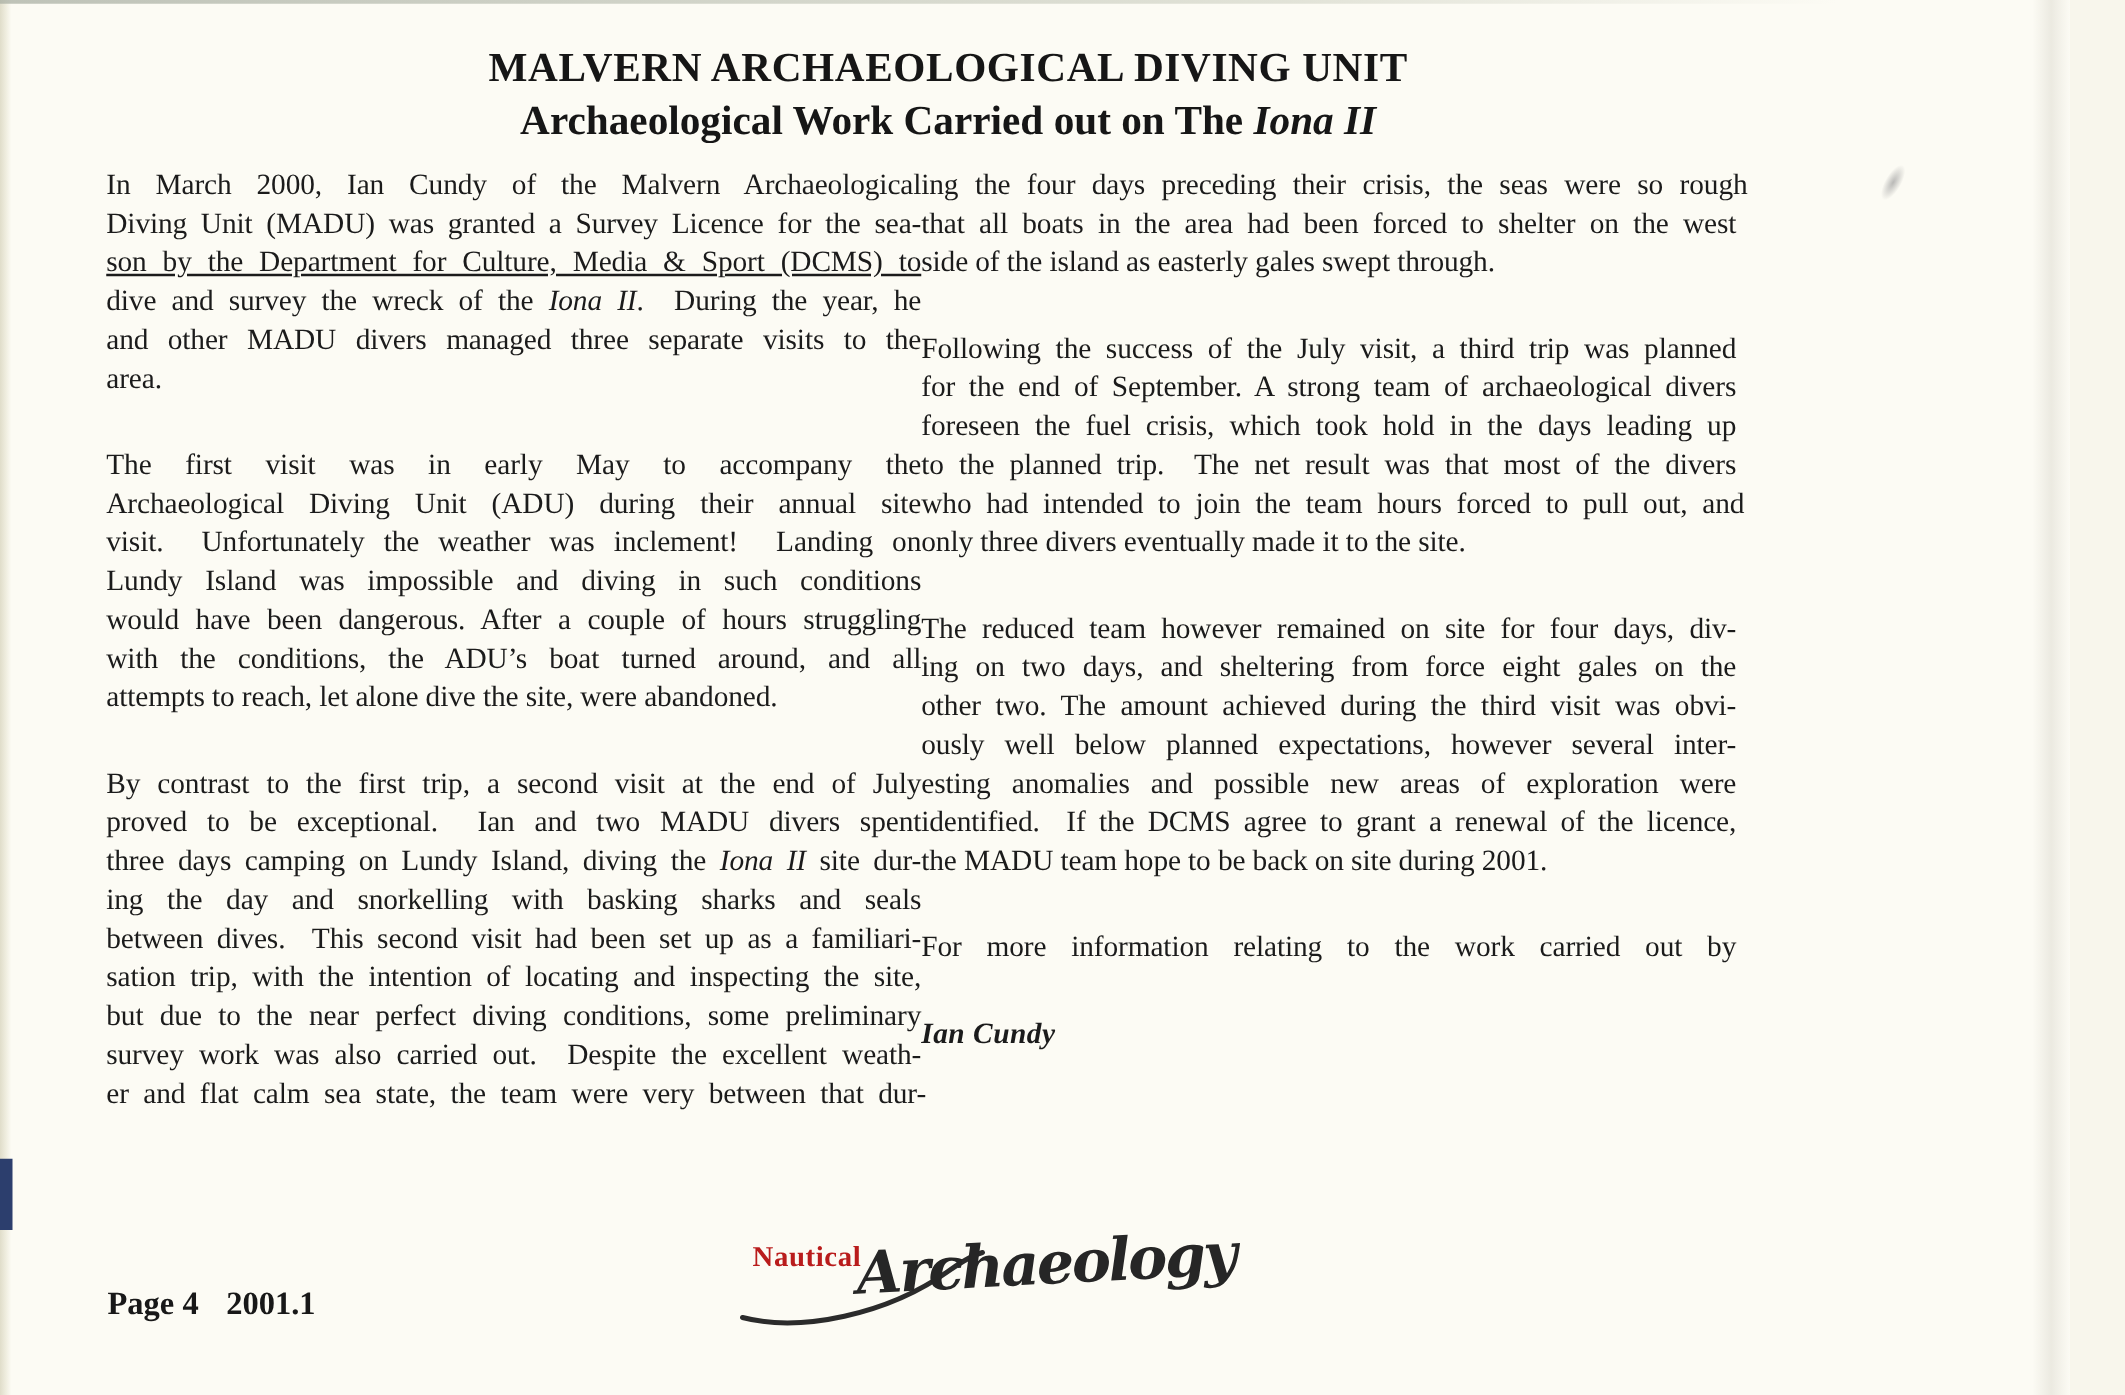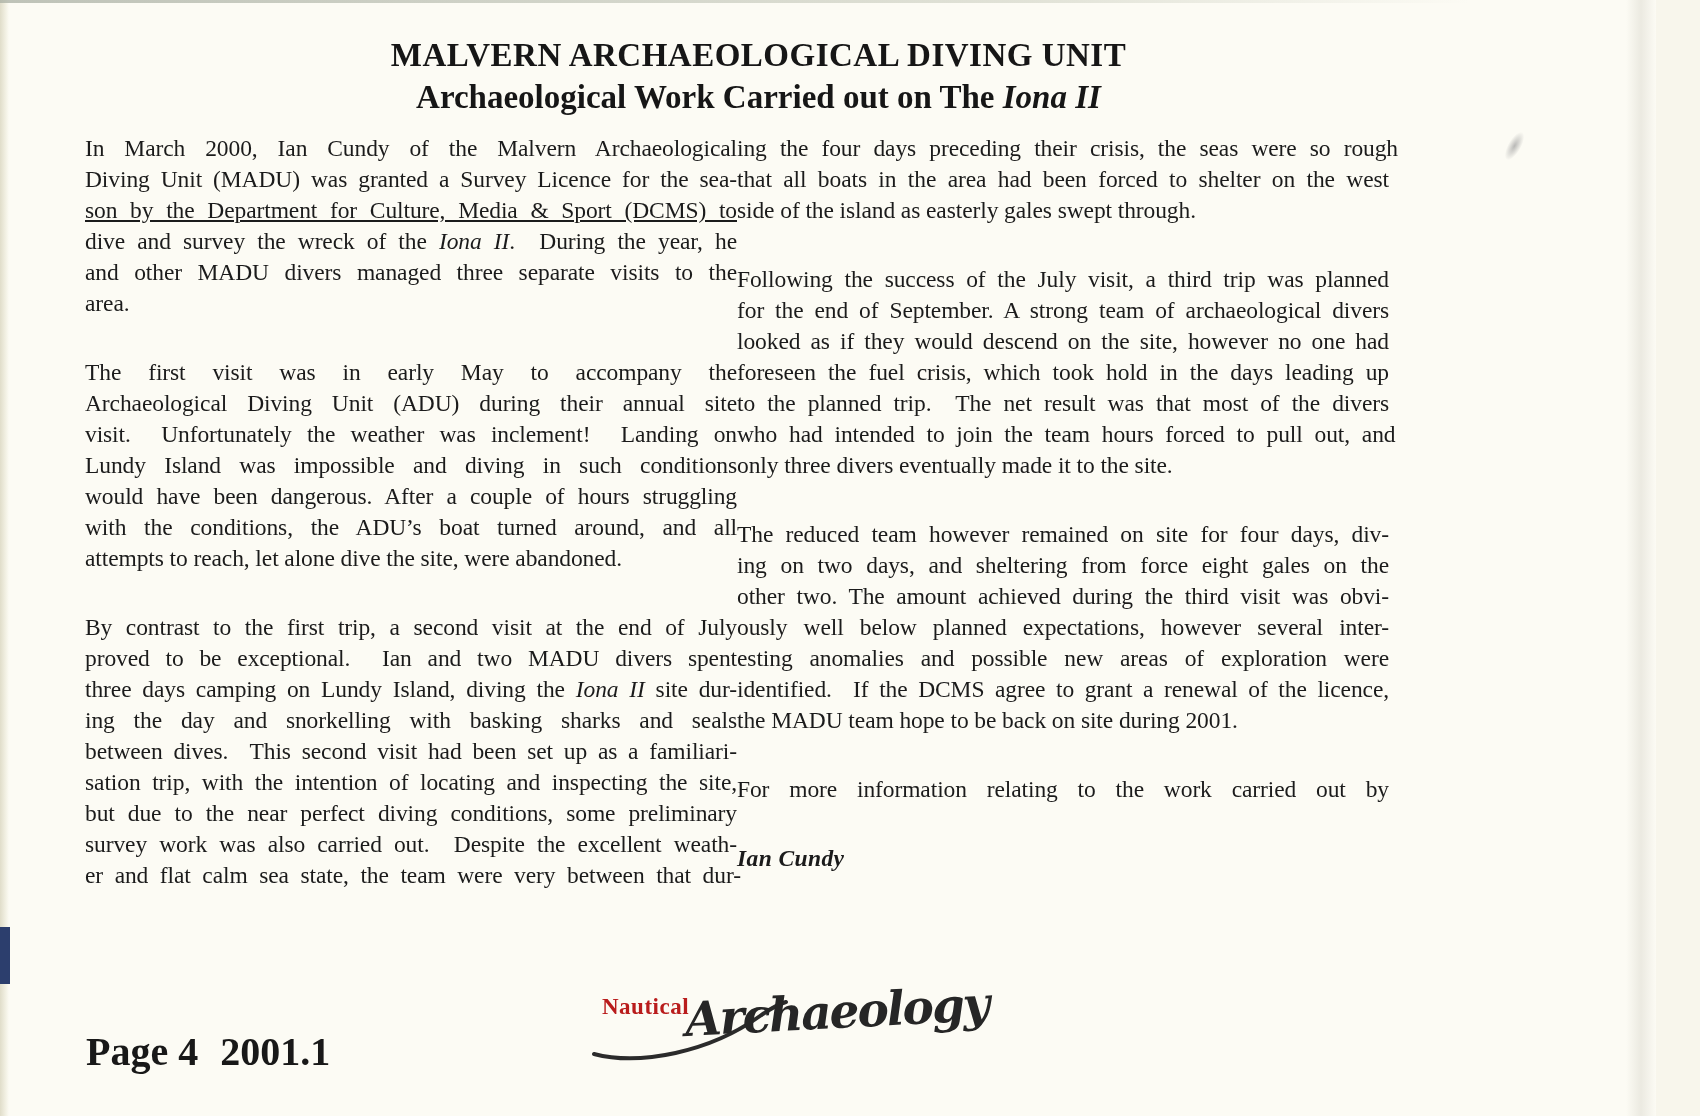--- a/index.html
+++ b/index.html
@@ -32,21 +32,21 @@
 
   
   .columns{position:absolute;left:85px;top:133px;display:flex;}
   .col{width:652px;}
   .para + .para{margin-top:38px;}
   .line{white-space:pre;font-size:23.5px;line-height:31px;letter-spacing:-0.1px;}
   .signature{font-weight:bold;font-style:italic;}
   .signature .line{letter-spacing:.4px;}
 
   
-  .footer-left{position:absolute;left:86px;top:1028px;font-weight:bold;font-size:40px;color:#181818;}
+  .footer-left{position:absolute;left:86px;top:1028px;font-weight:bold;font-size:26px;color:#181818;}
   .footer-left .issue{margin-left:22px;}
 
   .logo{position:absolute;left:602px;top:984px;display:flex;align-items:baseline;}
   .logo-nautical{font-family:"Liberation Serif",serif;font-weight:bold;font-size:23px;
     letter-spacing:.5px;color:#b91c1c;position:relative;top:-14px;}
   .logo-script{font-family:"DejaVu Serif",serif;font-style:italic;font-weight:bold;
     font-size:47px;letter-spacing:-2px;color:#262626;display:inline-block;
     transform:rotate(-3deg);margin-left:-4px;}
   .logo-swash{position:absolute;left:-12px;top:10px;pointer-events:none;}
 </style>
@@ -100,21 +100,20 @@
       </div>
     <div class="col" id="col-right">
         <div class="para">
           <div class="line j" style="word-spacing: 7.39915px;"><span class="ln-in"><span>ing the four days preceding their crisis, the seas were so rough</span></span></div>
           <div class="line j" style="word-spacing: 5.62861px;"><span class="ln-in"><span>that all boats in the area had been forced to shelter on the west</span></span></div>
           <div class="line"><span class="ln-in"><span>side of the island as easterly gales swept through.</span></span></div>
         </div>
         <div class="para">
           <div class="line j" style="word-spacing: 5.9858px;"><span class="ln-in"><span>Following the success of the July visit, a third trip was planned</span></span></div>
           <div class="line j" style="word-spacing: 5.21563px;"><span class="ln-in"><span>for the end of September. A strong team of archaeological divers</span></span></div>
-          <div class="line j" style="word-spacing: 4.33464px;"><span class="ln-in"><span>looked as if they would descend on the site, however no one had</span></span></div>
           <div class="line j" style="word-spacing: 6.33949px;"><span class="ln-in"><span>foreseen the fuel crisis, which took hold in the days leading up</span></span></div>
           <div class="line j" style="word-spacing: 6.29928px;"><span class="ln-in"><span>to the planned trip.  The net result was that most of the divers</span></span></div>
           <div class="line j" style="word-spacing: 6.06771px;"><span class="ln-in"><span>who had intended to join the team hours forced to pull out, and</span></span></div>
           <div class="line"><span class="ln-in"><span>only three divers eventually made it to the site.</span></span></div>
         </div>
         <div class="para">
           <div class="line j" style="word-spacing: 6.49531px;"><span class="ln-in"><span>The reduced team however remained on site for four days, div-</span></span></div>
           <div class="line j" style="word-spacing: 7.97443px;"><span class="ln-in"><span>ing on two days, and sheltering from force eight gales on the</span></span></div>
           <div class="line j" style="word-spacing: 5.89531px;"><span class="ln-in"><span>other two. The amount achieved during the third visit was obvi-</span></span></div>
           <div class="line j" style="word-spacing: 10.3661px;"><span class="ln-in"><span>ously well below planned expectations, however several inter-</span></span></div>

